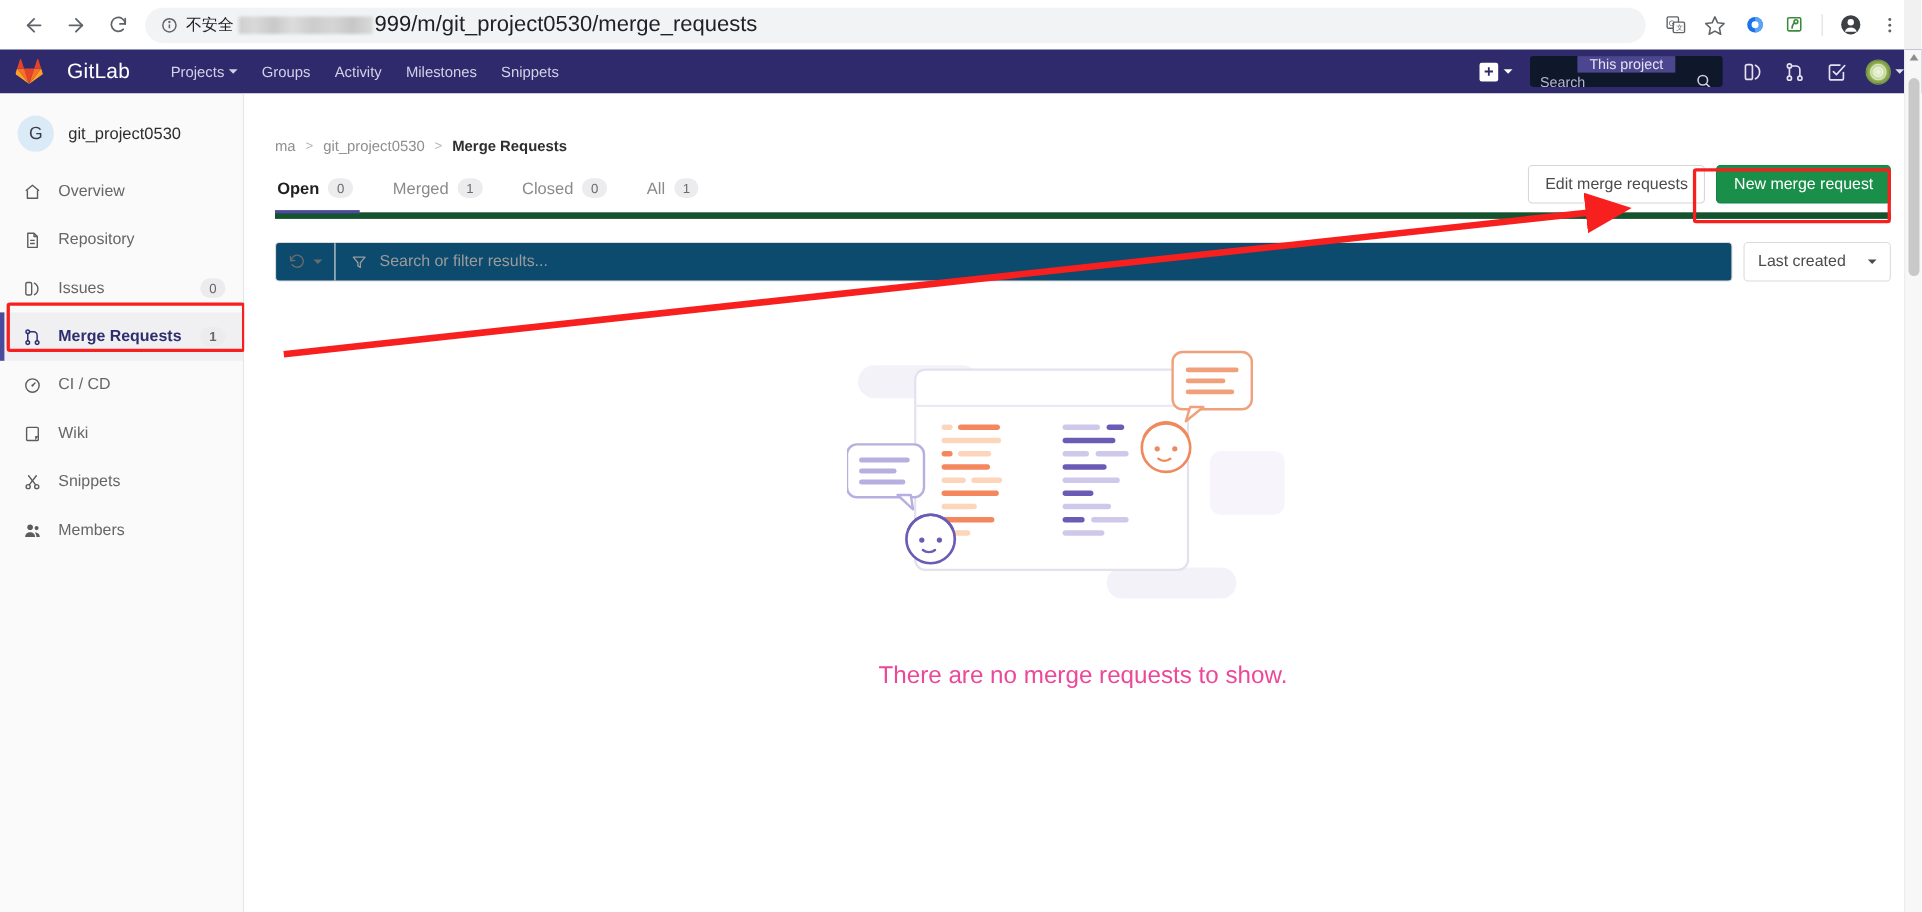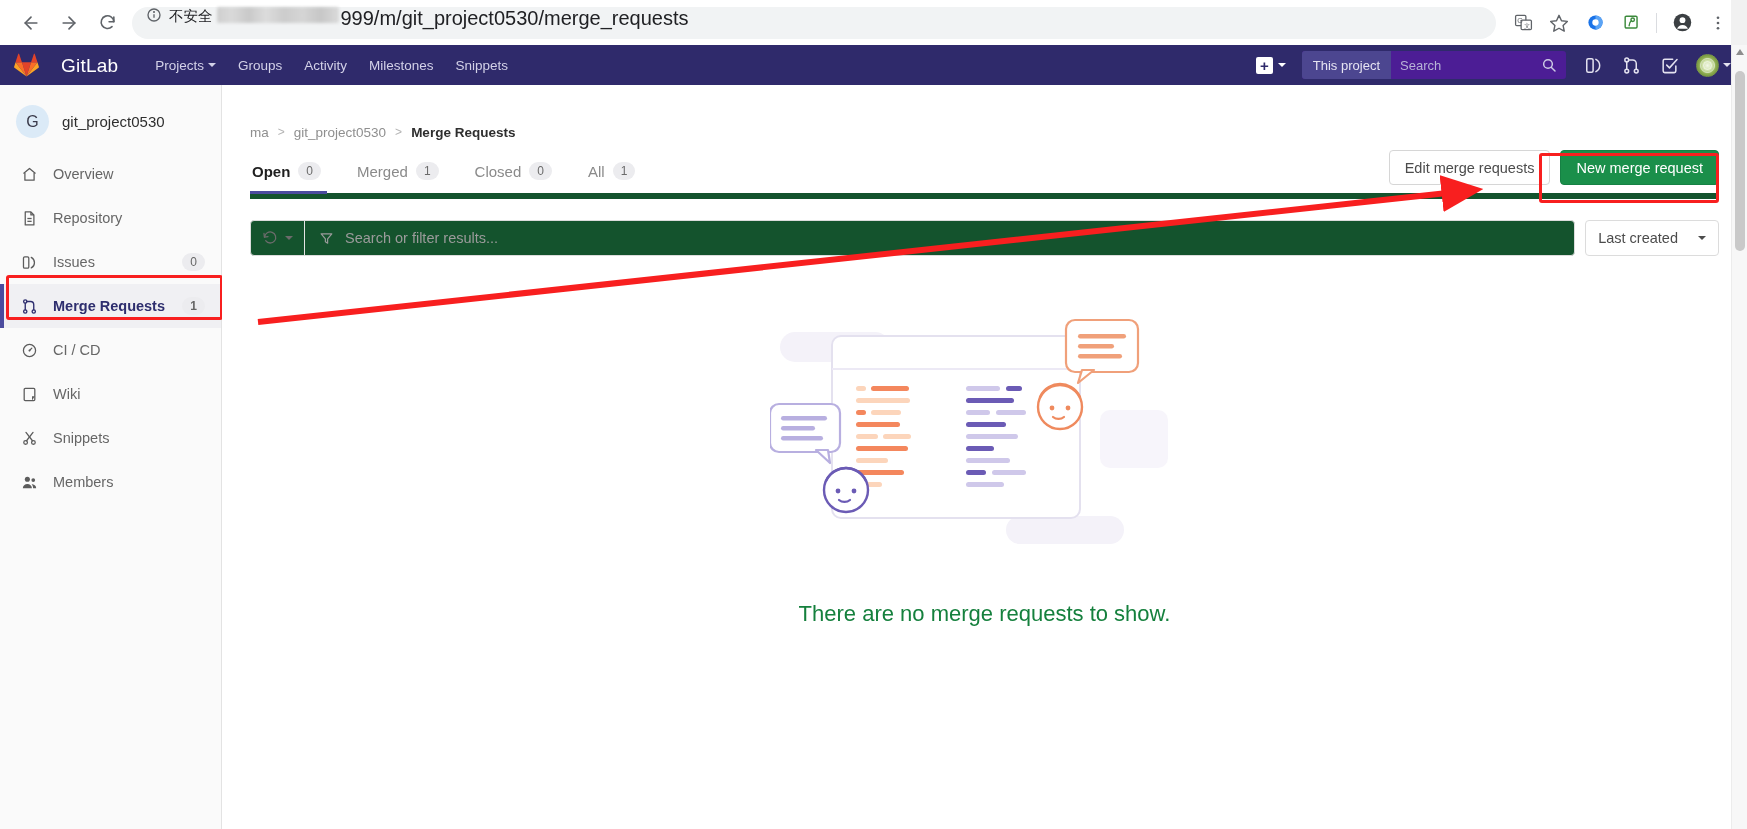--- a/index.html
+++ b/index.html
@@ -26,20 +26,21 @@
     border-radius: 50%;
     flex: none;
   }
   .nav-btn svg { display: block; }
   .omnibox {
     flex: 1;
     height: 32px;
     background: #f1f3f4;
     border-radius: 16px;
     display: flex;
+    align-items: center;
     padding: 0 14px;
     margin: 0 10px 0 6px;
     min-width: 0;
   }
   .info-icon { flex: none; color: #5f6368; margin-right: 7px; display:flex; }
   .insecure-label {
     font-size: 14.5px; color: #202124;
     white-space: nowrap; margin-right: 2px;
   }
   .url-redacted {
@@ -112,24 +113,25 @@
   .plus-square {
     width: 17px; height: 17px;
     background: #fff; border-radius: 2px;
     color: #2f2a6b;
     display: flex; align-items: center; justify-content: center;
     font-size: 15px; font-weight: bold; line-height: 1;
   }
   .search-wrap {
     display: flex; align-items: center;
     height: 28px;
-    background: #4c1d95;
+    background: #0f172a;
     border-radius: 3px;
     margin: 0 8px 0 6px;
     overflow: hidden;
+    flex-direction: column;
   }
   .search-scope {
     background: #4c4690;
     color: #e6e4f2;
     font-size: 13px;
     padding: 0 11px;
     height: 100%;
     display: flex; align-items: center;
     white-space: nowrap;
   }
@@ -278,21 +280,21 @@
     display: flex; align-items: center;
     gap: 10px;
     padding-top: 21px;
   }
   .filter-box {
     flex: 1;
     height: 36px;
     border: 1px solid #dcdcdc;
     border-radius: 4px;
     display: flex; align-items: center;
-    background: #14532d;
+    background: #0c4a6e;
   }
   .recent-drop {
     display: flex; align-items: center; gap: 7px;
     padding: 0 11px;
     height: 100%;
     border-right: 1px solid #e4e4e4;
     color: #6b6b6b;
   }
   .filter-input-area {
     display: flex; align-items: center; gap: 11px;
@@ -316,21 +318,21 @@
   
   .empty-state {
     display: flex; flex-direction: column;
     align-items: center;
     padding-top: 58px;
   }
   .empty-illustration { width: 430px; height: 255px; }
   .empty-msg {
     margin-top: 32px;
     font-size: 22px;
-    color: #15803d;
+    color: #ec4899;
   }
 
   
   .annot-svg {
     position: absolute;
     left: 0; top: 0;
     width: 1747px; height: 829px;
     pointer-events: none;
     z-index: 50;
   }

